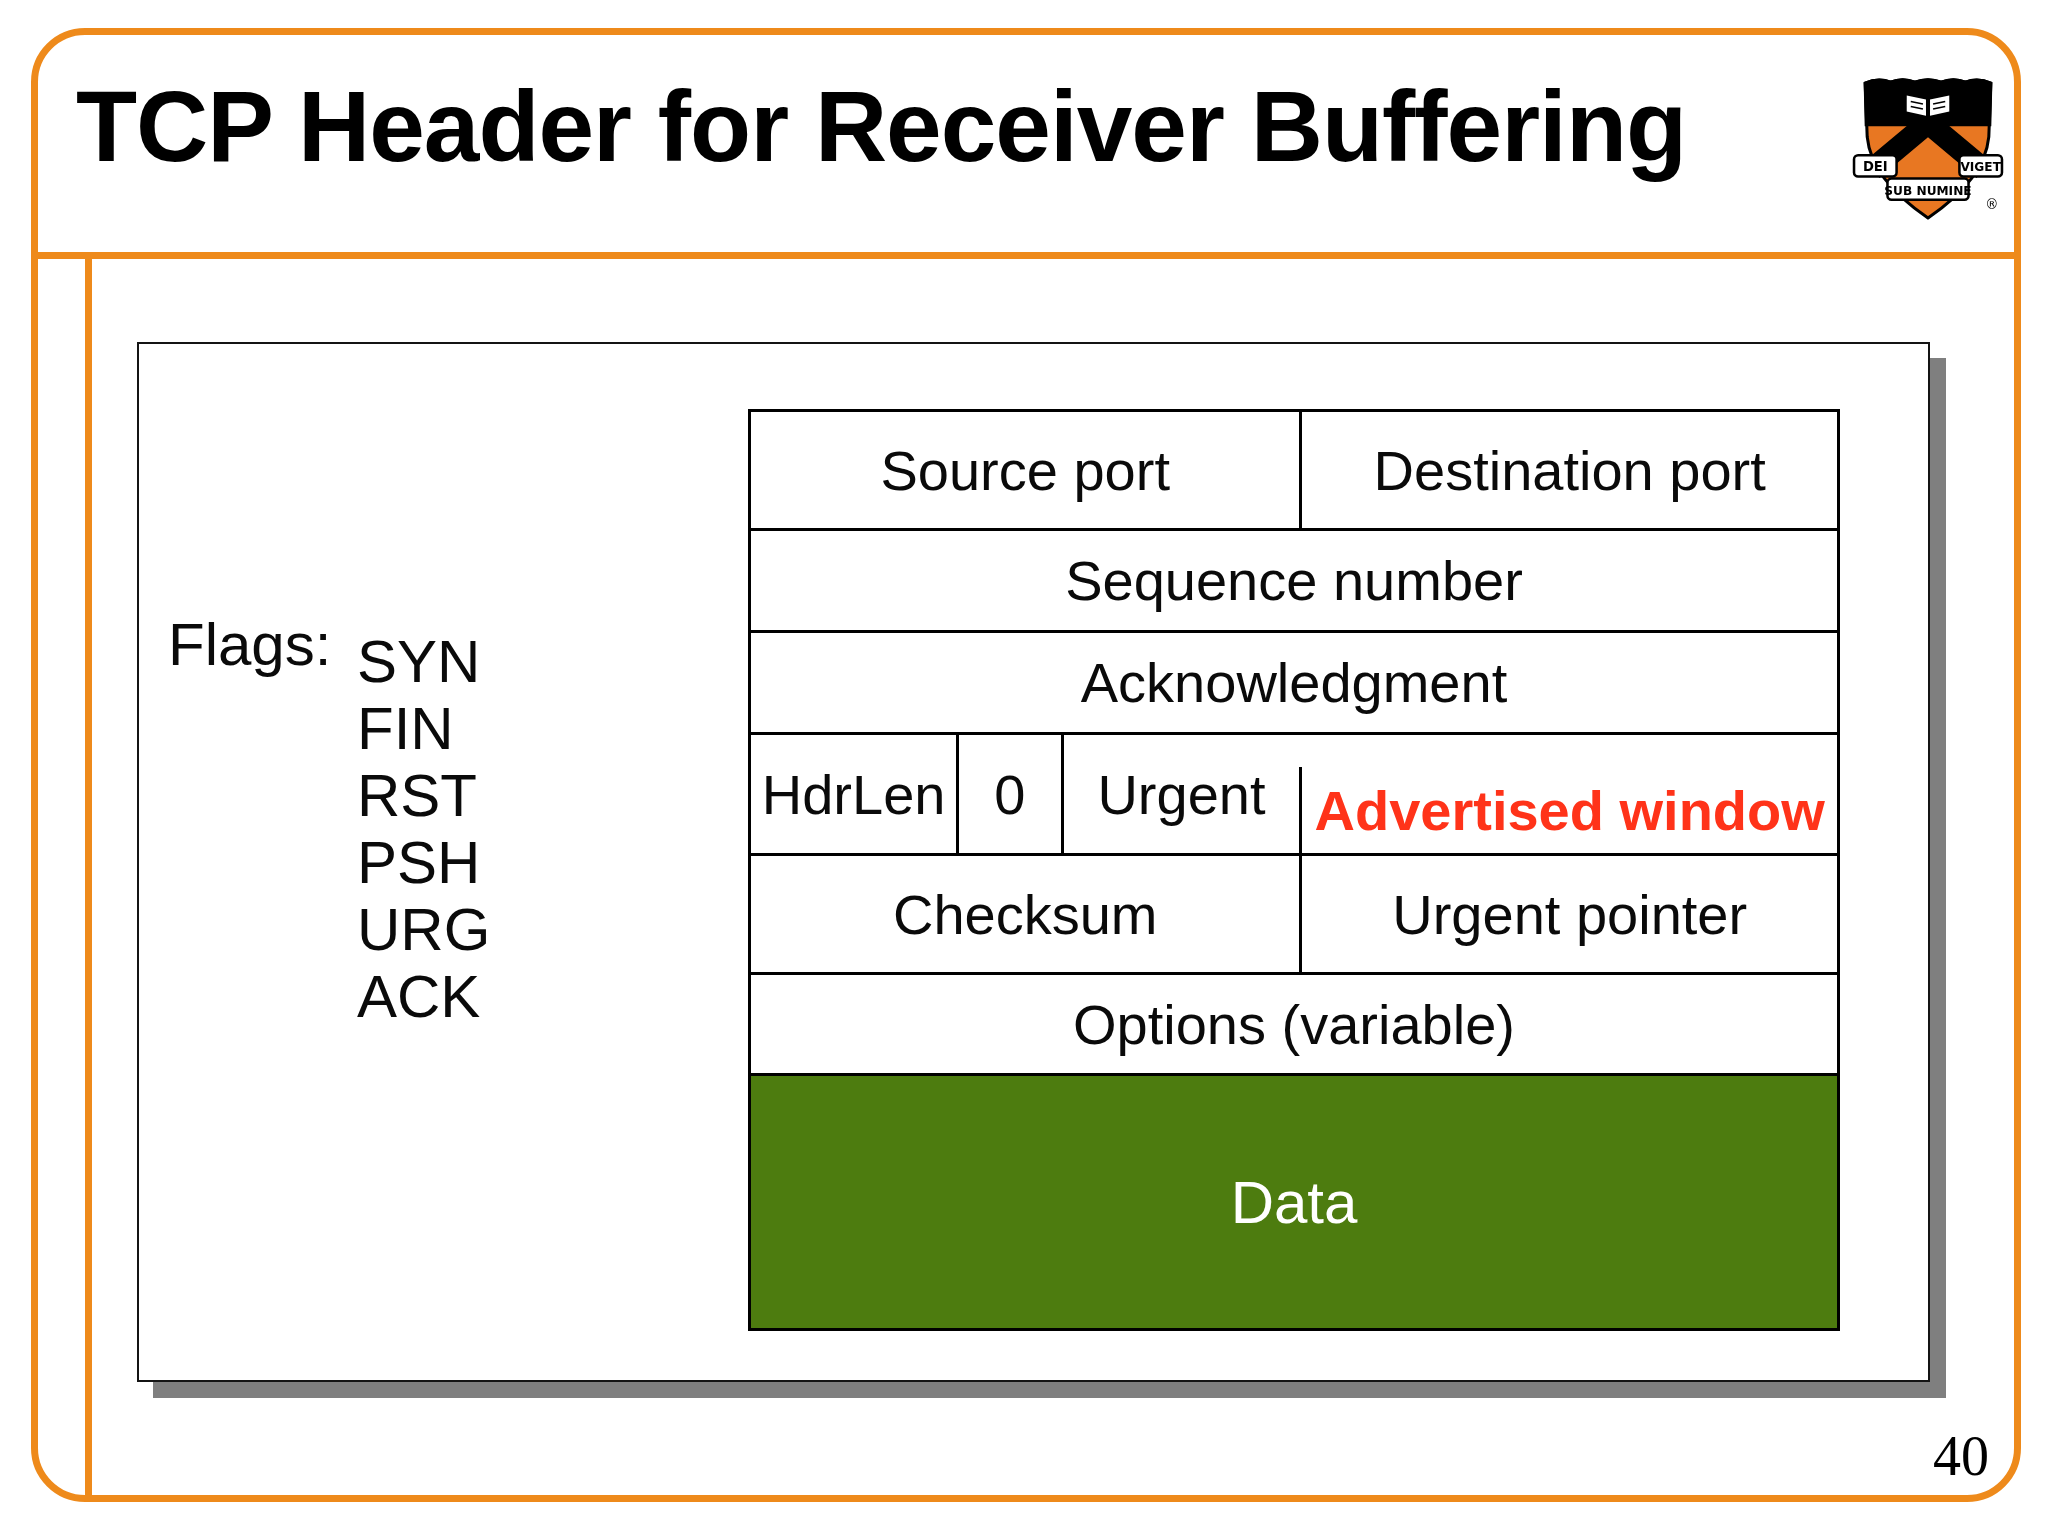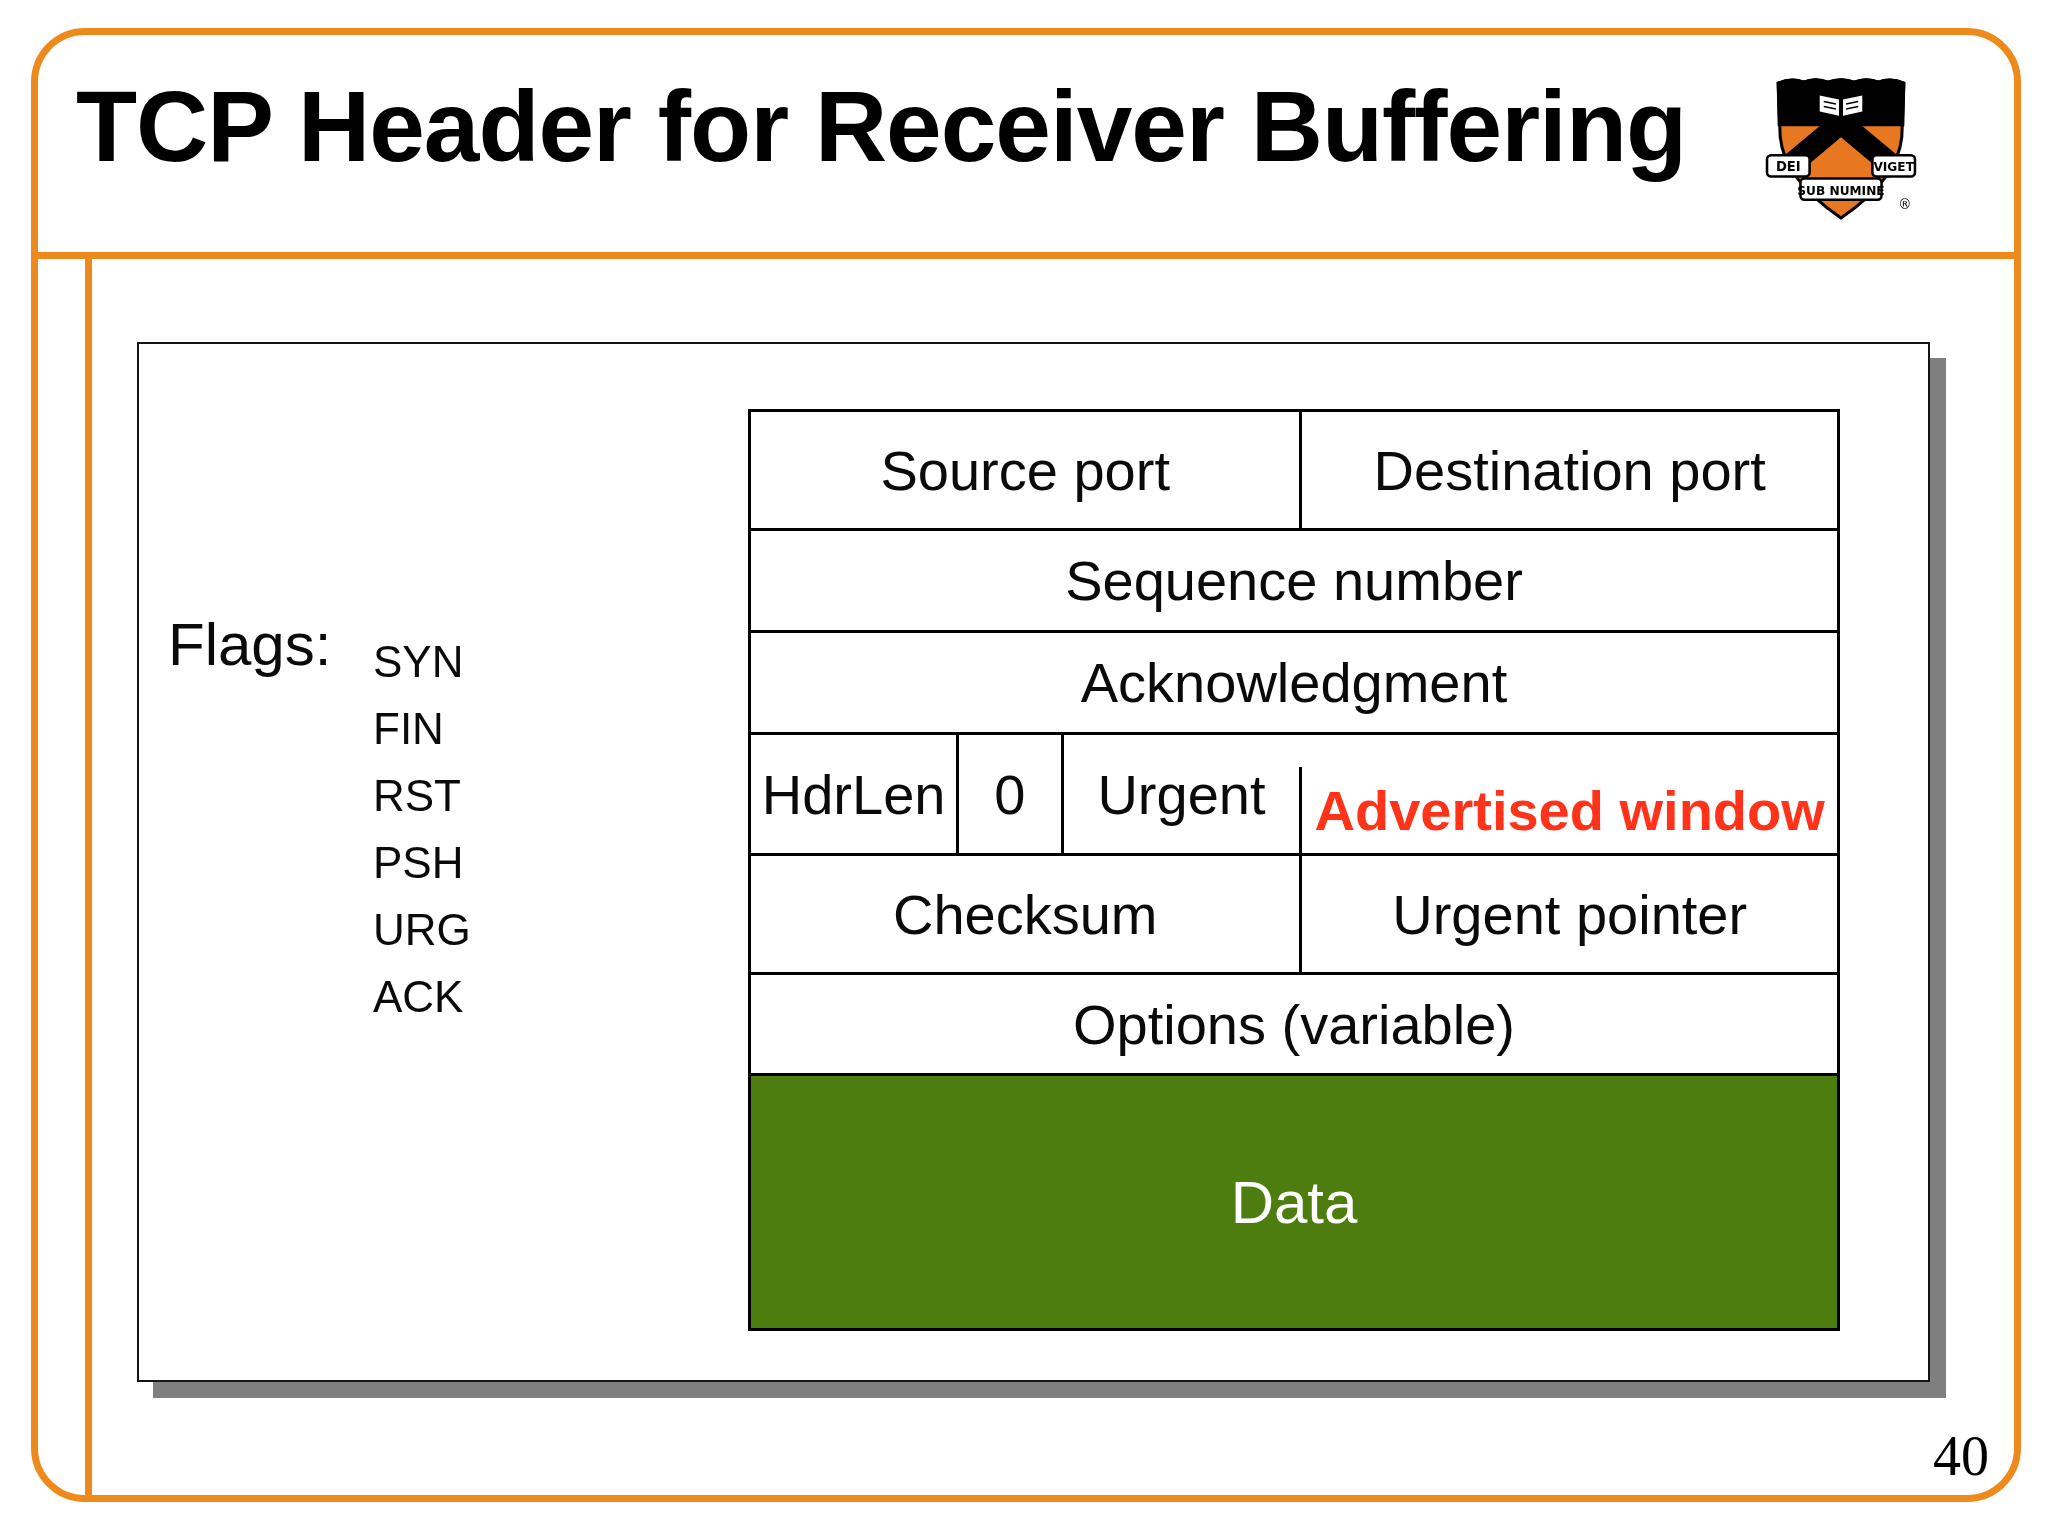--- a/index.html
+++ b/index.html
@@ -17,33 +17,33 @@
   }
   .left-accent-line{
     position:absolute;left:85px;top:259px;width:7px;height:1240px;background:#EE8A1B;
   }
   
   .slide-title{
     position:absolute;left:76px;top:76px;font-size:100px;font-weight:bold;
     line-height:1.0;color:#000;letter-spacing:-1px;white-space:nowrap;
   }
   
-  .logo{position:absolute;left:1765px;top:62px;}
+  .logo{position:absolute;left:1852px;top:62px;}
   
   .content-panel{
     position:absolute;left:137px;top:342px;width:1793px;height:1040px;
     background:#ffffff;border:2px solid #141414;box-sizing:border-box;
     box-shadow:16px 16px 0 0 #7F7F7F;
   }
   
   .flags-label{
     position:absolute;left:168px;top:615px;font-size:60px;line-height:1;color:#0a0a0a;
   }
   .flags-list{
-    position:absolute;left:373px;top:628px;font-size:44px;line-height:67px;color:#0a0a0a;
+    position:absolute;left:357px;top:628px;font-size:60px;line-height:67px;color:#0a0a0a;
   }
   
   .tbl{
     position:absolute;left:748px;top:409px;width:1092px;height:922px;
     border:3px solid #000;box-sizing:border-box;display:flex;flex-direction:column;
     background:#fff;
   }
   .trow{display:flex;width:100%;box-sizing:border-box;}
   .trow + .trow{border-top:3px solid #000;}
   .tcell{

